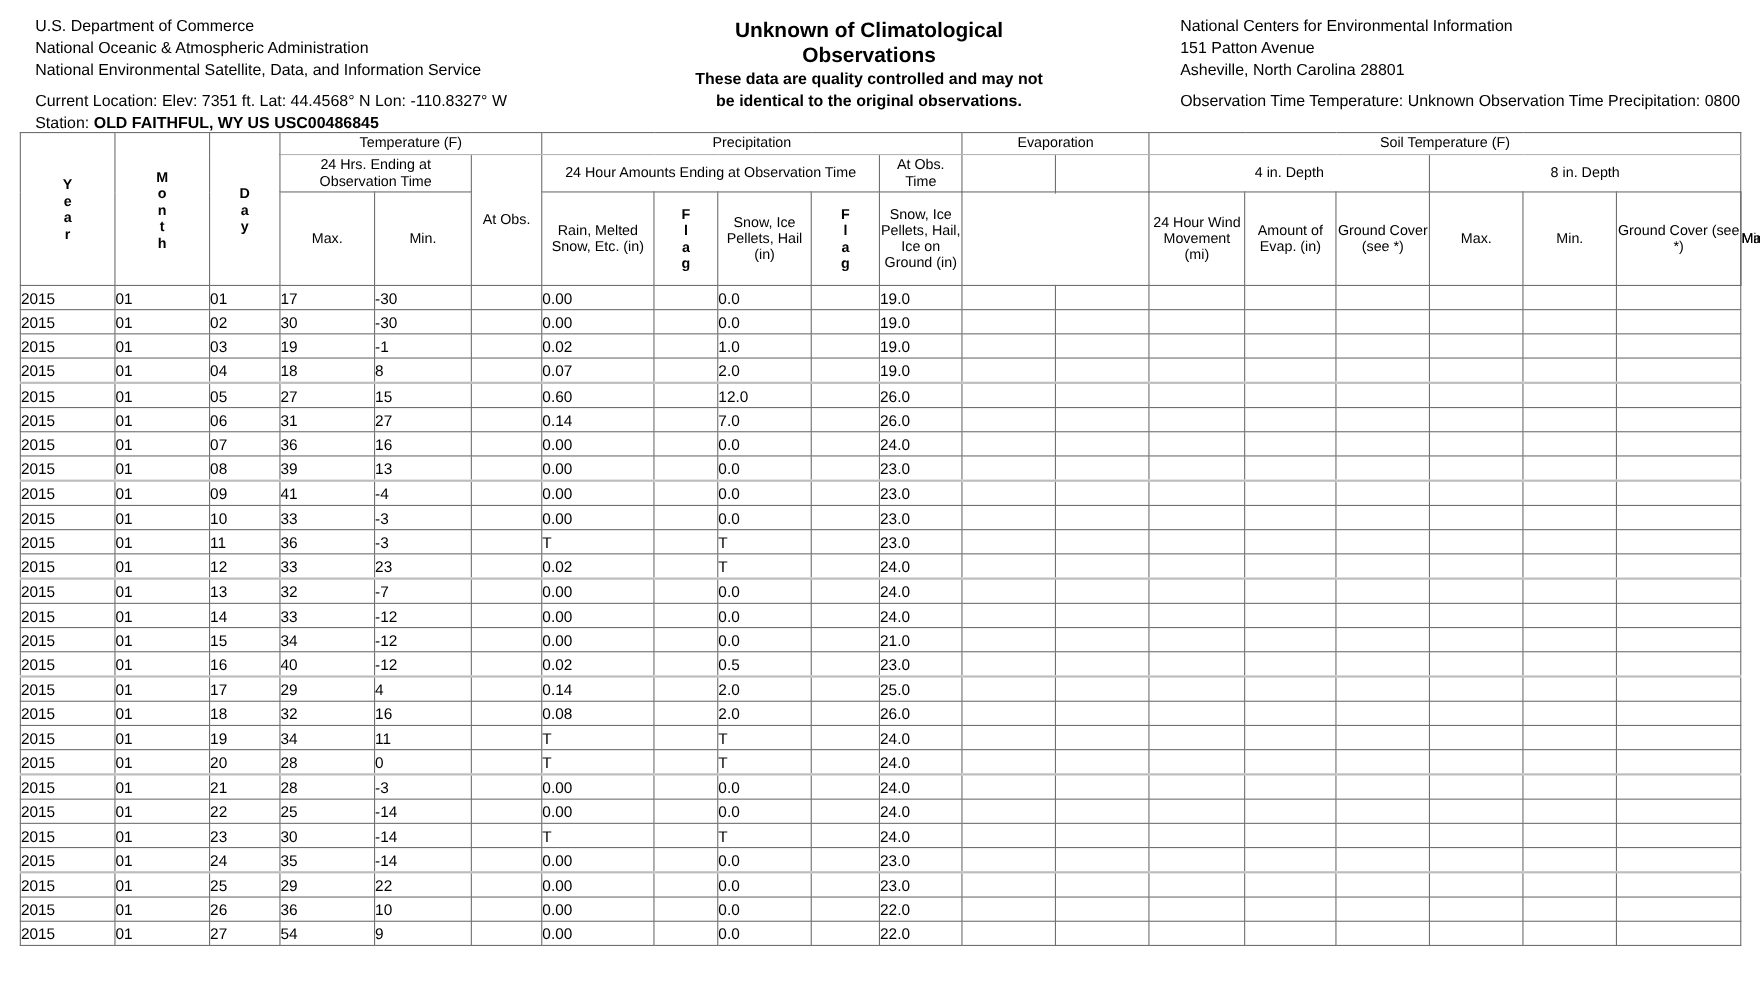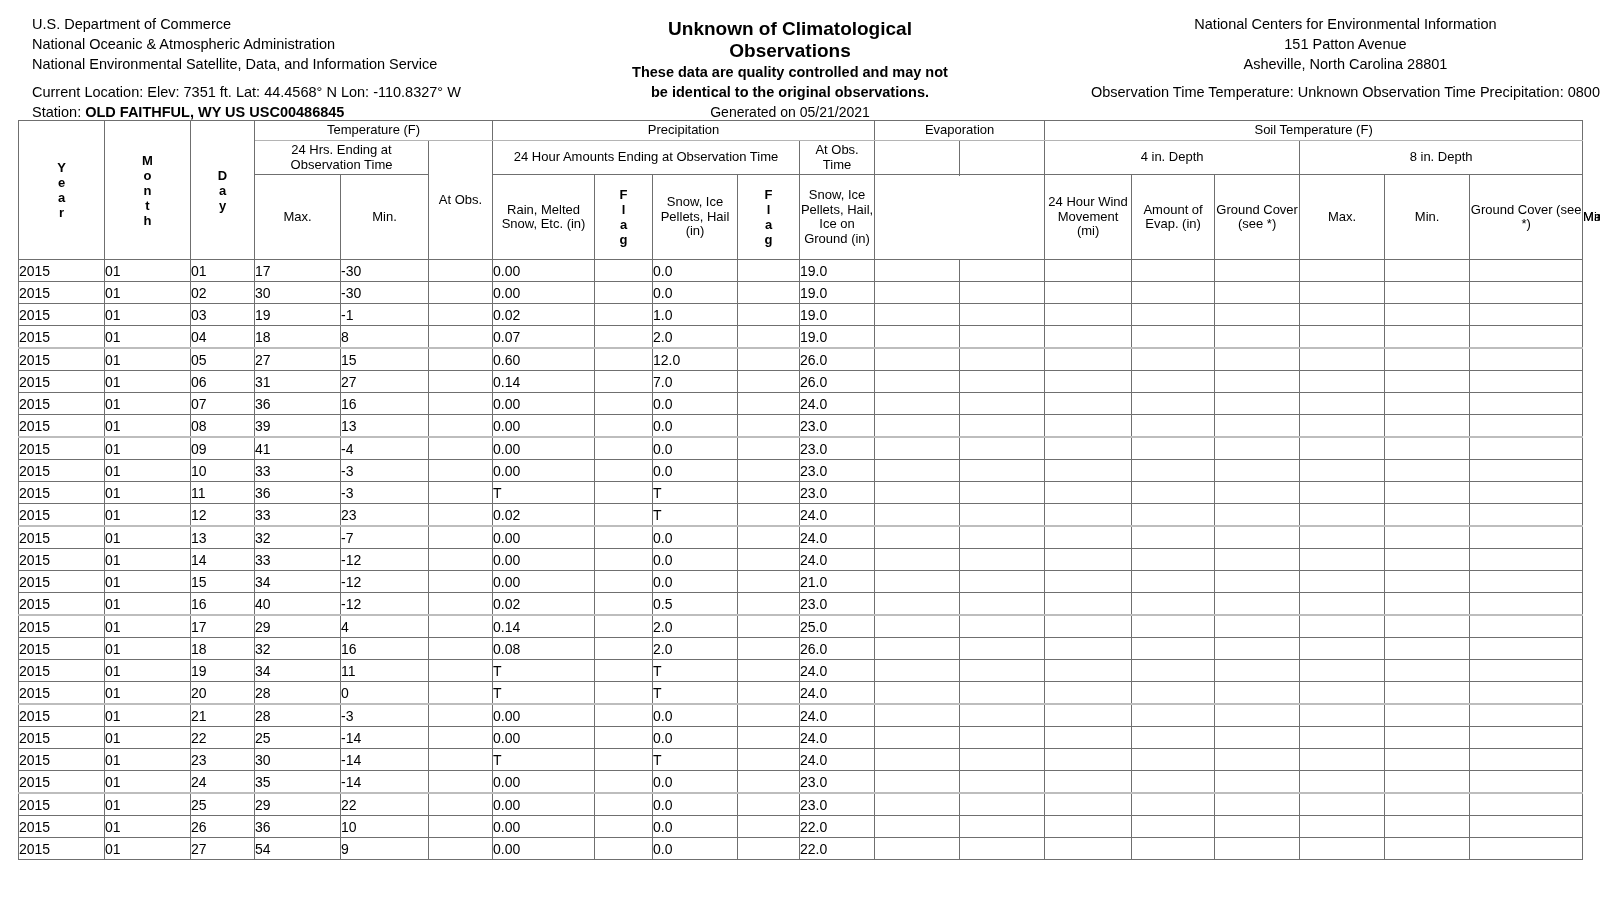--- a/index.html
+++ b/index.html
@@ -54,23 +54,23 @@
     margin-top: 1px;
   }
   .hdr-center .generated {
     font-size: 14px;
     font-weight: normal;
     line-height: 18px;
     margin-top: 1px;
   }
   .hdr-right {
     position: absolute;
-    right: 0;
+    right: 18px;
     top: 14px;
-    text-align: center;
+    text-align: left;
     font-size: 14.5px;
     line-height: 20px;
   }
   .hdr-right .obs-times {
     margin-top: 8px;
     white-space: nowrap;
   }
 
   
   .sheet {
@@ -169,21 +169,20 @@
       <div>Current Location: Elev: 7351 ft. Lat: 44.4568° N Lon: -110.8327° W</div>
       <div class="station"><span>Station: </span><b>OLD FAITHFUL, WY US USC00486845</b></div>
     </div>
   </div>
 
   <div class="hdr-center">
     <div class="title">Unknown of Climatological</div>
     <div class="title">Observations</div>
     <div class="subtitle">These data are quality controlled and may not</div>
     <div class="subtitle">be identical to the original observations.</div>
-    <div class="generated">Generated on 05/21/2021</div>
   </div>
 
   <div class="hdr-right">
     <div>National Centers for Environmental Information</div>
     <div>151 Patton Avenue</div>
     <div>Asheville, North Carolina 28801</div>
     <div class="obs-times">Observation Time Temperature: Unknown Observation Time Precipitation: 0800</div>
   </div>
 
 </div>

